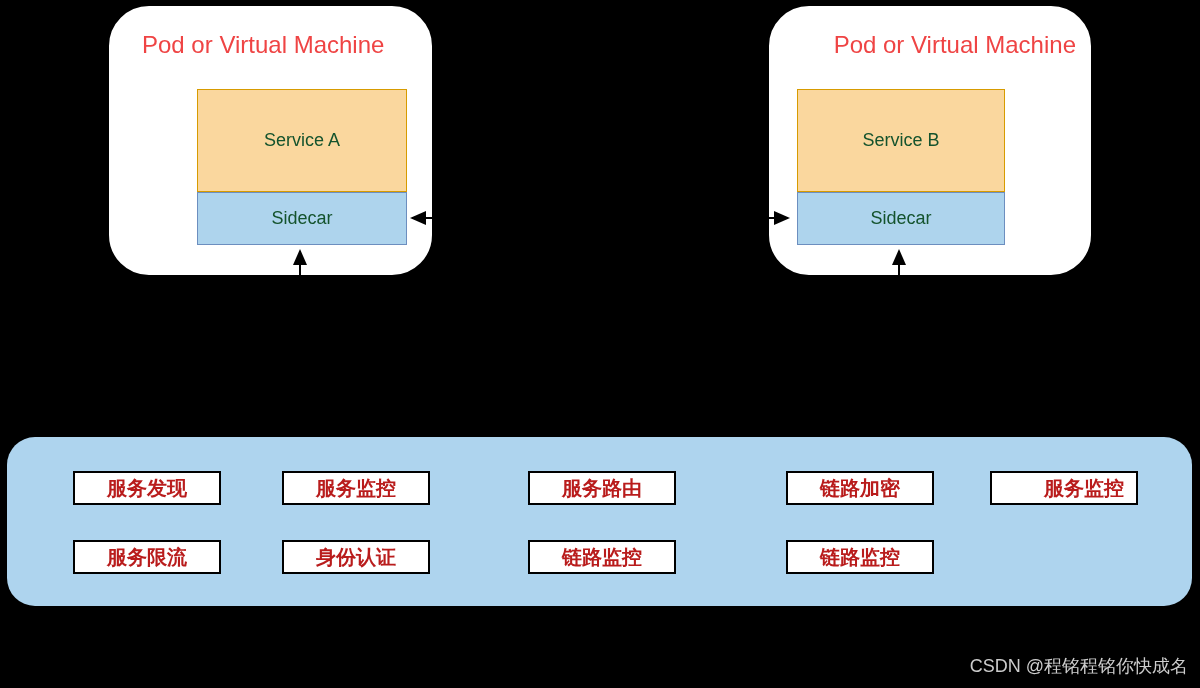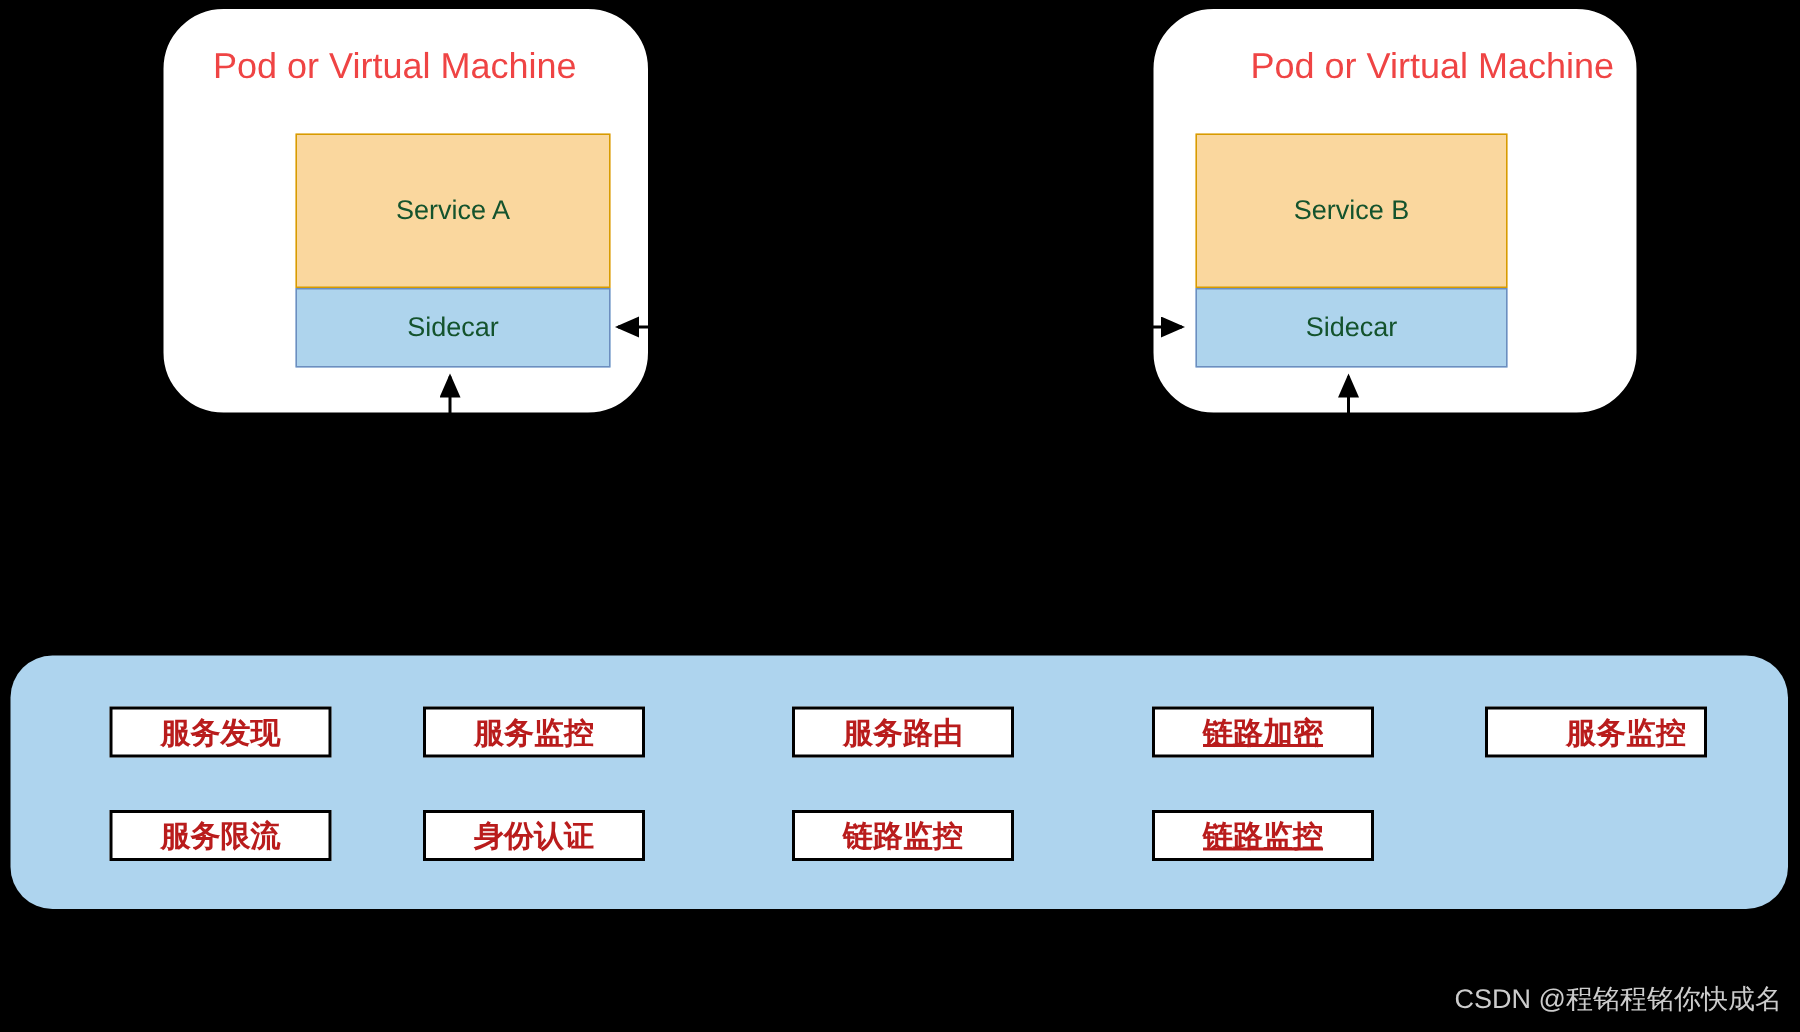--- a/index.html
+++ b/index.html
@@ -49,21 +49,21 @@
     background:var(--feature_fill,#fff);
     border:2px solid var(--feature_stroke,#000);
     display:flex;align-items:center;justify-content:center;
     font-size:20px;font-weight:600;color:#b91c1c;white-space:nowrap;
   }
   .row0{top:34px;}
   .row1{top:103px;}
   .col0{left:66px;}
   .col1{left:275px;}
   .col2{left:521px;}
-  .col3{left:761px;text-decoration:underline;}
+  .col3{left:779px;}
   .col4{left:983px;padding-left:40px;}
   .watermark{
     position:absolute;right:12px;top:654px;
     font-size:18px;color:var(--watermark_color,#ccc);white-space:nowrap;
   }
 </style>
 </head>
 <body>
 
 <div class="canvas">

